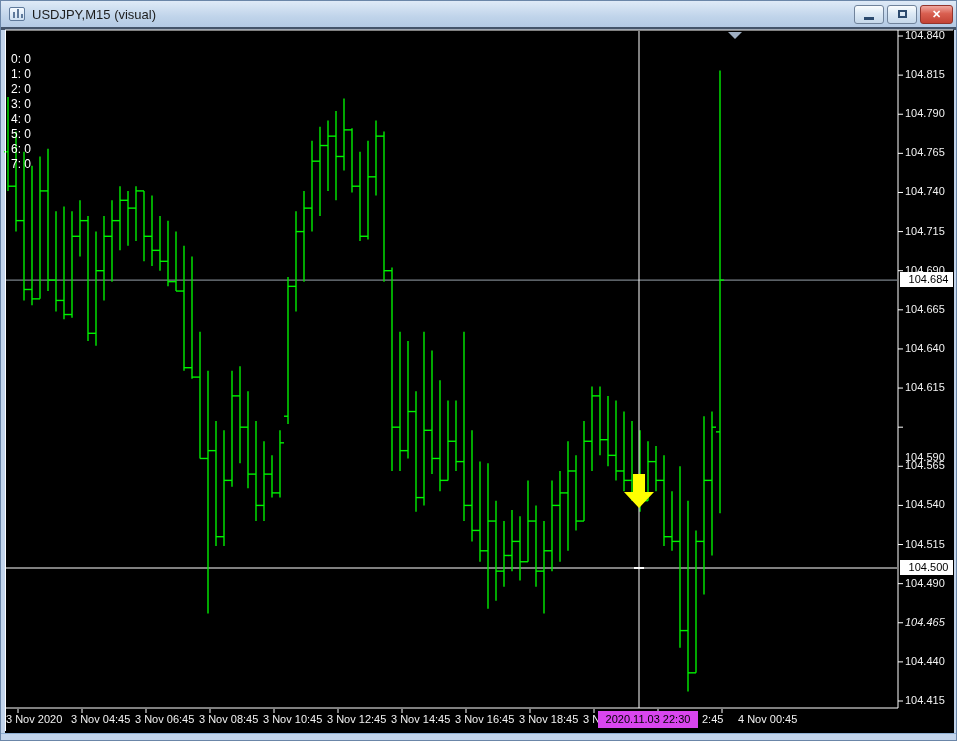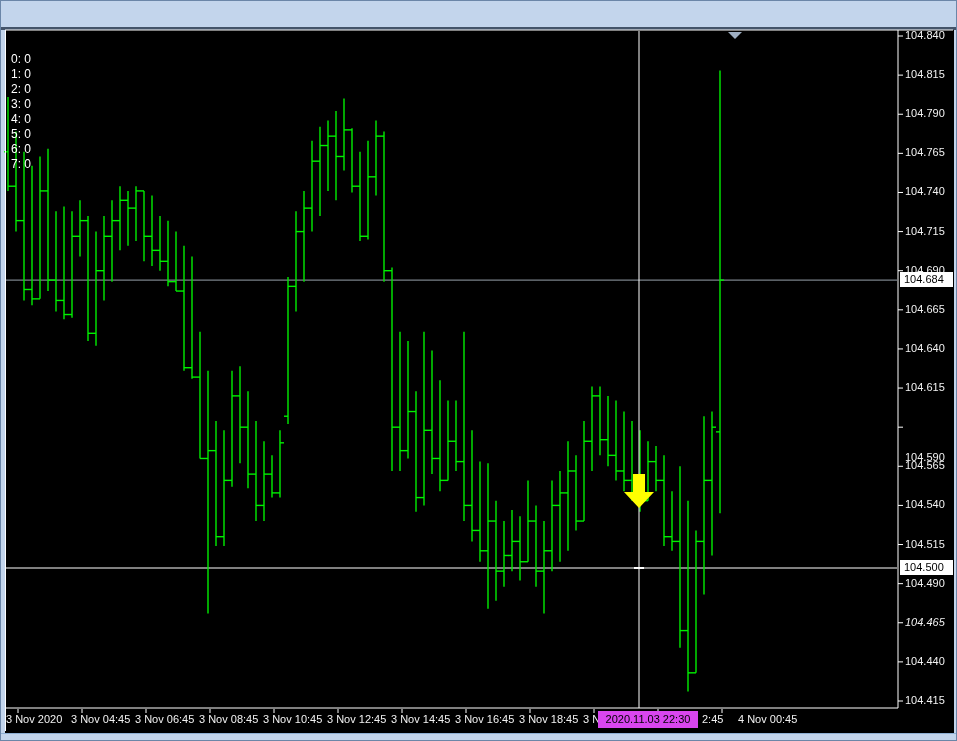--- a/index.html
+++ b/index.html
@@ -18,37 +18,56 @@
     background:linear-gradient(#fbfdfe,#dce9f5 45%,#c6d8ea);display:flex;align-items:center;justify-content:center;
     font-size:10px;color:#2c4a6e;cursor:default;}
   .tb-btn.close{width:33px;border:1px solid #93342c;background:linear-gradient(#f0a8a0,#d95f50 45%,#c34335);
     color:#fff;font-weight:bold;font-size:11px;}
   .glyph-min{display:block;width:10px;height:3px;background:#2c4a6e;margin-top:8px;}
   .glyph-restore{display:block;width:9px;height:8px;border:2px solid #2c4a6e;background:transparent;}
   .client-bg{position:absolute;left:4px;top:29px;width:949px;height:703px;background:#000;}
   .overlay-svg{position:absolute;left:0;top:0;width:957px;height:741px;pointer-events:none;z-index:5;}
   .info-line{position:absolute;left:10px;top:36px;z-index:6;color:#fff;font-size:12px;white-space:pre;}
   .ea-comments{position:absolute;left:10px;top:51px;z-index:6;color:#fff;font-size:12px;line-height:15px;}
-  .price-axis{position:absolute;left:897px;top:29px;width:56px;height:702px;z-index:6;}
+  .price-axis{position:absolute;left:897px;top:29px;width:56px;height:702px;z-index:6;text-align:center;}
   .price-axis .lbl{position:absolute;left:7px;color:#f2f2f2;font-size:11px;}
   .price-axis .hl{position:absolute;left:2px;width:53px;height:15px;background:#fff;color:#000;
     font-size:11px;line-height:15px;padding-left:4px;z-index:7;}
   .time-axis{position:absolute;left:0;top:710px;width:762px;height:22px;z-index:6;}
   .time-axis .lbl{position:absolute;top:2px;color:#f2f2f2;font-size:11px;white-space:nowrap;}
   .time-axis .hl{position:absolute;top:0;left:597px;width:100px;height:17px;background:#d946ef;color:#000;
     font-size:11px;line-height:17px;text-align:center;z-index:7;white-space:nowrap;}
   .border-left{position:absolute;left:0;top:29px;width:4px;height:712px;background:#c3d5ec;}
   .border-right{position:absolute;left:953px;top:29px;width:4px;height:712px;background:#c3d5ec;}
   .border-bottom{position:absolute;left:0;top:732px;width:957px;height:9px;background:#c3d5ec;border-top:1px solid #8fb0d4;}
 </style>
 </head>
 <body>
 
 <div class="window">
 
+  <div class="titlebar">
+    <div class="win-icon">
+        <i style="left:3px;height:6px"></i>
+        <i style="left:7px;height:9px"></i>
+        <i style="left:11px;height:4px"></i>
+      </div>
+    <div class="title-text">USDJPY,M15 (visual)</div>
+    <div class="btns">
+      <div class="tb-btn">
+          <span class="glyph-min"></span>
+        </div>
+      <div class="tb-btn">
+          <span class="glyph-restore"></span>
+        </div>
+      <div class="tb-btn close">
+          <span>✕</span>
+        </div>
+    </div>
+  </div>
   <div class="dark-strip"></div>
 
   <div class="client-bg"></div>
   <div class="border-left"></div>
   <div class="border-right"></div>
   <div class="border-bottom"></div>
 
   <svg class="overlay-svg" id="chart-svg">
       <line x1="5" y1="279.0941176470697" x2="896" y2="279.0941176470697" stroke="#98A2AC" stroke-width="1"></line>
       <line x1="5" y1="567.0000000000089" x2="896" y2="567.0000000000089" stroke="#FFFFFF" stroke-width="1"></line>

